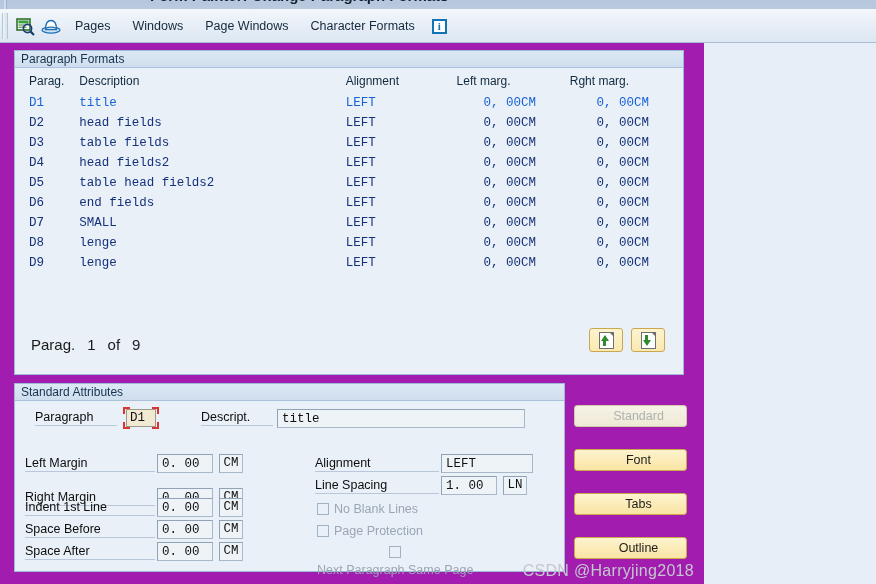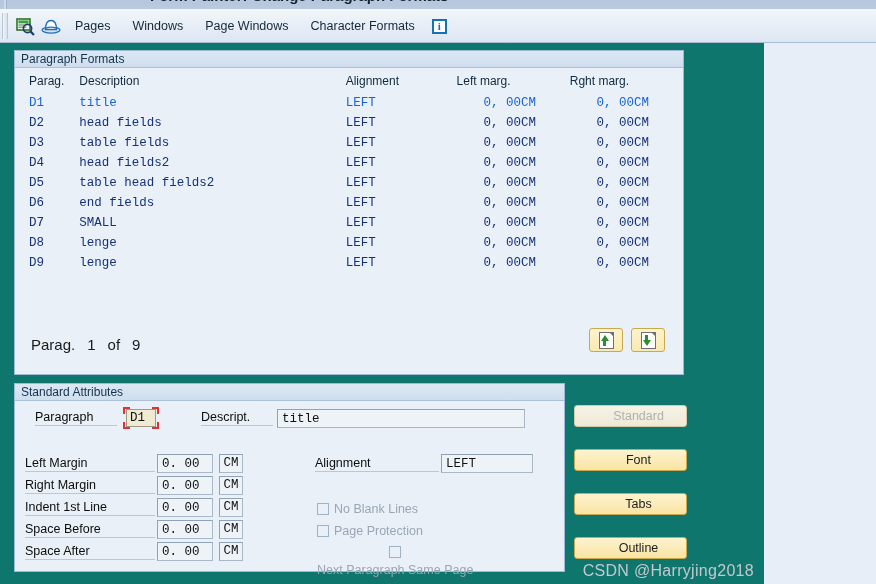--- a/index.html
+++ b/index.html
@@ -7,22 +7,22 @@
     margin: 0; padding: 0;
     width: 876px; height: 584px;
     overflow: hidden;
     background: #e8eef7;
     font-family: "Liberation Sans", sans-serif;
     font-size: 12px;
     color: #000;
   }
   .screen {
     position: relative;
-    width: 764px; height: 584px;
-    background: #0f766e;
+    width: 704px; height: 584px;
+    background: #a21caf;
   }
 
   
   .titlestrip {
     position: absolute; left: 0; top: 0; width: 876px; height: 9px;
     background: linear-gradient(to bottom, #b6c7de 0%, #b9cade 100%);
     overflow: hidden;
   }
   .titlestrip .tt {
     position: absolute; left: 150px; top: -13px;
@@ -407,21 +407,21 @@
       <div class="lbl" style="width:72px; margin-left:42px;">Descript.</div>
       <div class="inp" style="width:248px; margin-left:4px;">title</div>
     </div>
 
     <div id="leftFields">
         <div class="fieldrow" style="left: 10px; top: 70px;">
           <div class="lbl" style="width: 130px;">Left Margin</div>
           <div class="inp" style="width: 56px; margin-left: 2px;">0. 00</div>
           <div class="unitbox" style="margin-left: 6px;">CM</div>
         </div>
-        <div class="fieldrow" style="left: 10px; top: 92px;">
+        <div class="fieldrow" style="left: 10px; top: 104px;">
           <div class="lbl" style="width: 130px;">Right Margin</div>
           <div class="inp" style="width: 56px; margin-left: 2px;">0. 00</div>
           <div class="unitbox" style="margin-left: 6px;">CM</div>
         </div>
         <div class="fieldrow" style="left: 10px; top: 114px;">
           <div class="lbl" style="width: 130px;">Indent 1st Line</div>
           <div class="inp" style="width: 56px; margin-left: 2px;">0. 00</div>
           <div class="unitbox" style="margin-left: 6px;">CM</div>
         </div>
         <div class="fieldrow" style="left: 10px; top: 136px;">
@@ -432,20 +432,25 @@
         <div class="fieldrow" style="left: 10px; top: 158px;">
           <div class="lbl" style="width: 130px;">Space After</div>
           <div class="inp" style="width: 56px; margin-left: 2px;">0. 00</div>
           <div class="unitbox" style="margin-left: 6px;">CM</div>
         </div>
       </div>
 
     <div class="fieldrow" style="left:300px; top:70px;">
       <div class="lbl" style="width:124px;">Alignment</div>
       <div class="inp" style="width:92px; margin-left:2px;">LEFT</div>
+    </div>
+    <div class="fieldrow" style="left:300px; top:92px;">
+      <div class="lbl" style="width:124px;">Line Spacing</div>
+      <div class="inp" style="width:56px; margin-left:2px;">1. 00</div>
+      <div class="unitbox" style="margin-left:6px;">LN</div>
     </div>
 
     <div id="checkGroup">
         <div class="chkrow" style="left: 302px; top: 118px;">
           <div class="chk"></div>
           <div class="chklbl">No Blank Lines</div>
         </div>
         <div class="chkrow" style="left: 302px; top: 140px;">
           <div class="chk"></div>
           <div class="chklbl">Page Protection</div>

